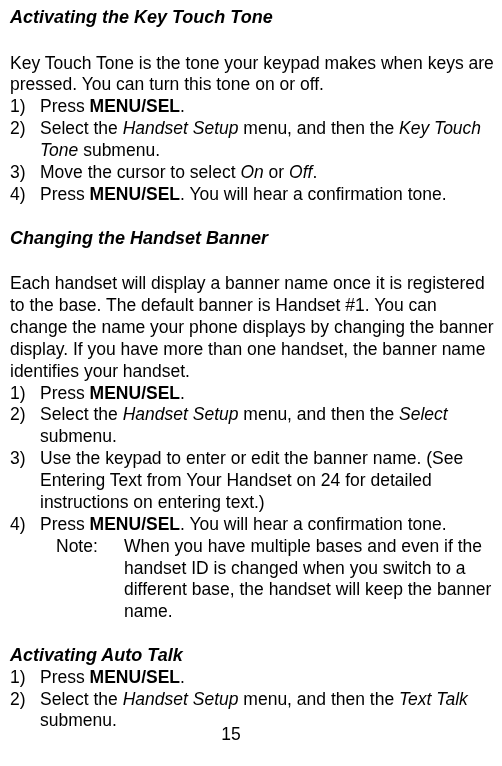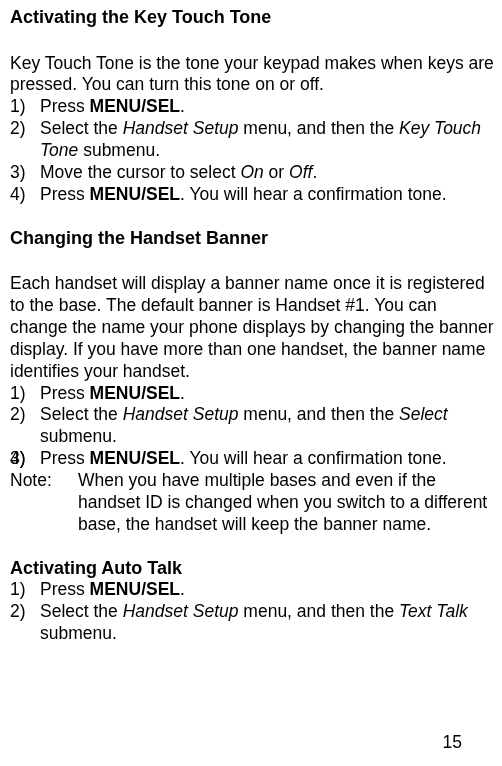--- a/index.html
+++ b/index.html
@@ -14,20 +14,21 @@
       color: #000;
       background: #fff;
       width: 502px;
       height: 766px;
       padding: 6px 8px 8px 10px;
     }
     .section-heading {
       font-weight: bold;
       font-size: 18px;
       margin-bottom: 0;
+      font-style: italic;
     }
     .body-text {
       margin-bottom: 0;
       margin-top: 24px;
     }
     .section-gap {
       height: 21px;
     }
     ol {
       list-style: none;
@@ -44,31 +45,32 @@
       top: 0;
     }
     .italic {
       font-style: italic;
     }
     .bold-italic {
       font-weight: bold;
     }
     .note-block {
       display: flex;
+      margin-left: 46px;
     }
     .note-label {
       flex: 0 0 68px;
     }
     .note-text {
       flex: 1;
     }
     .page-num {
-      text-align: right;
+      text-align: center;
       position: absolute;
-      bottom: 12px;
+      bottom: 20px;
       left: 0;
       width: 462px;
     }
   </style>
 </head>
 <body>
 
 <div>
   <div class="section-heading">Activating the Key Touch Tone</div>
   <div class="body-text">Key Touch Tone is the tone your keypad makes when keys are pressed. You can turn this tone on or off.</div>
@@ -102,20 +104,21 @@
       <span class="num">1)</span>
       <span>Press </span><span class="bold-italic">MENU/SEL</span><span>.</span>
     </li>
     <li>
       <span class="num">2)</span>
       <span>Select the </span><span class="italic">Handset Setup</span><span> menu, and then the </span><span class="italic">Select</span>
       <span>submenu.</span>
     </li>
     <li>
       <span class="num">3)</span>
+      <span>Use the keypad to enter or edit the banner name. (See Entering Text from Your Handset on 24 for detailed instructions on entering text.)</span>
     </li>
     <li>
       <span class="num">4)</span>
       <span>Press </span><span class="bold-italic">MENU/SEL</span><span>. You will hear a confirmation tone.</span>
     </li>
   </ol>
   <div class="note-block">
     <div class="note-label">Note:</div>
     <div class="note-text">When you have multiple bases and even if the handset ID is changed when you switch to a different base, the handset will keep the banner name.</div>
   </div>

